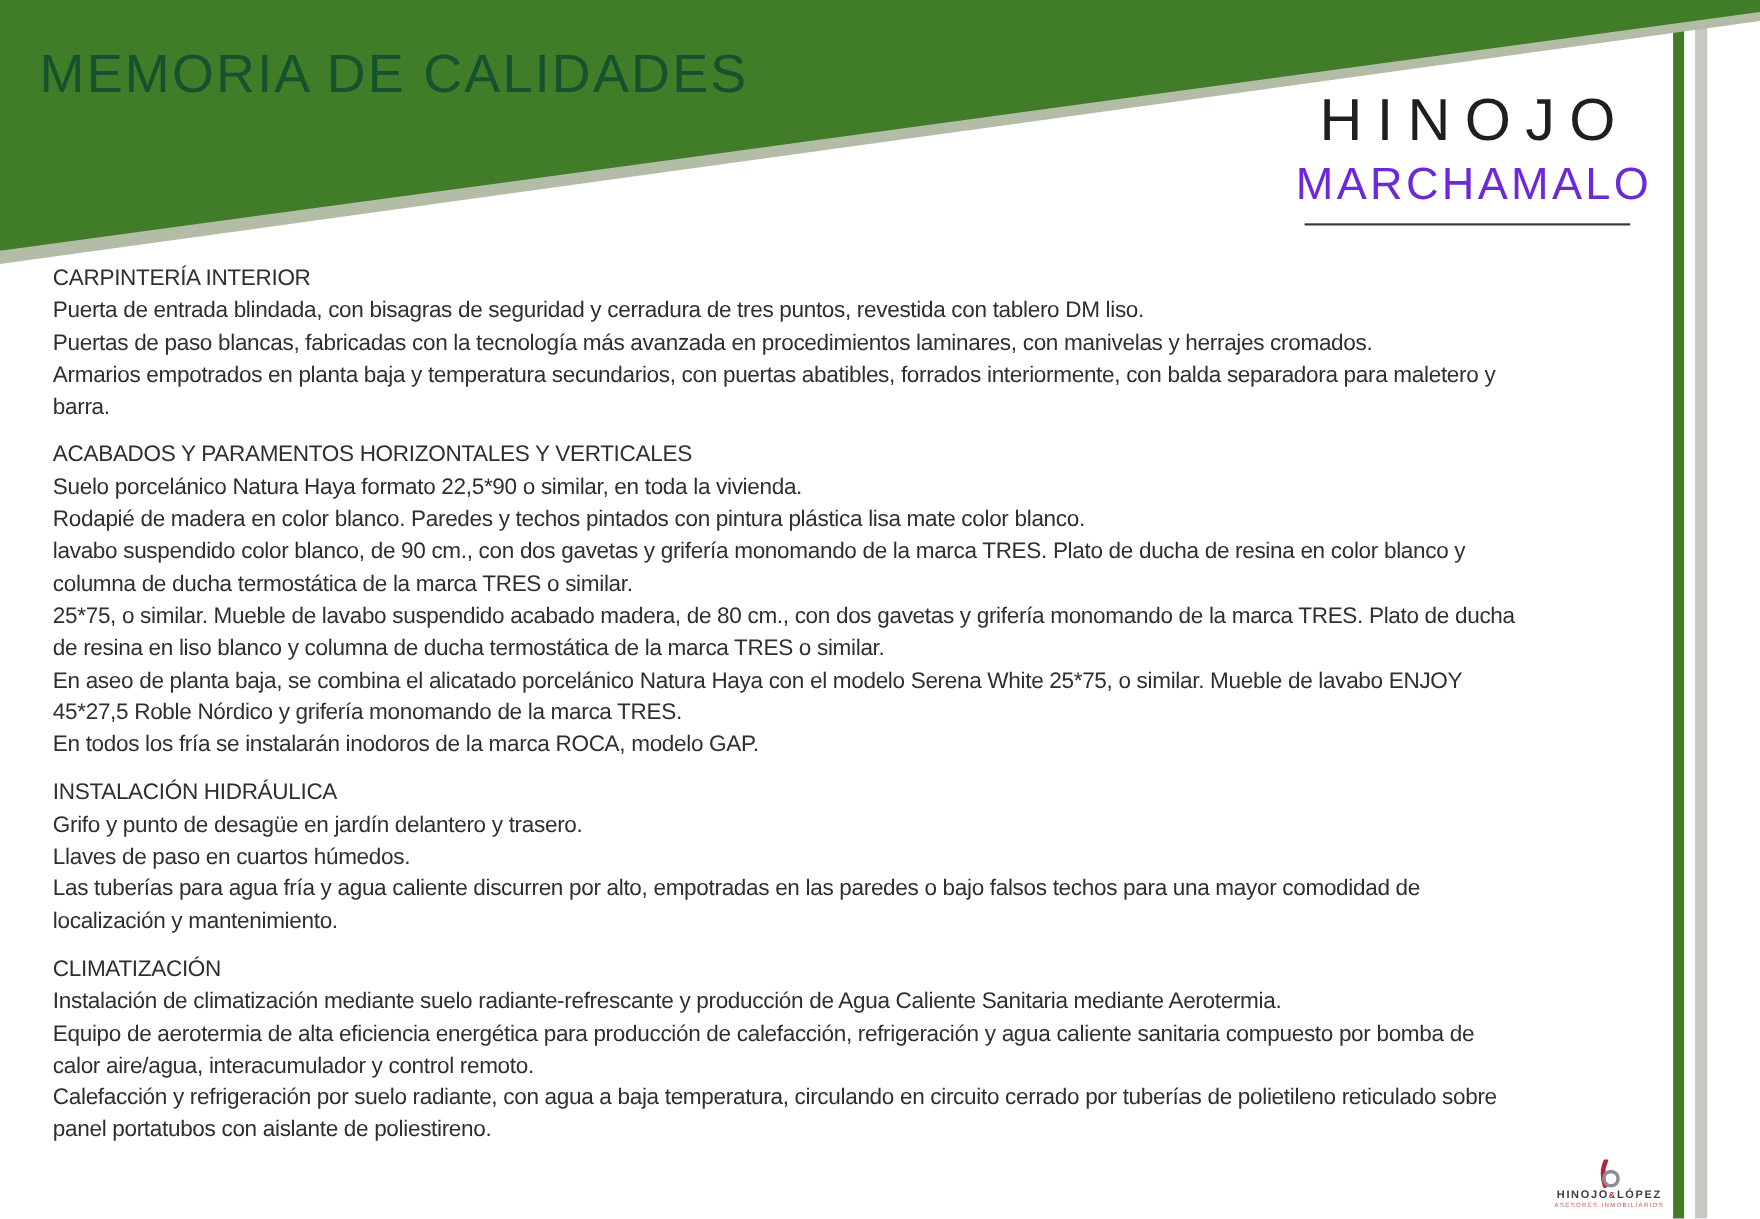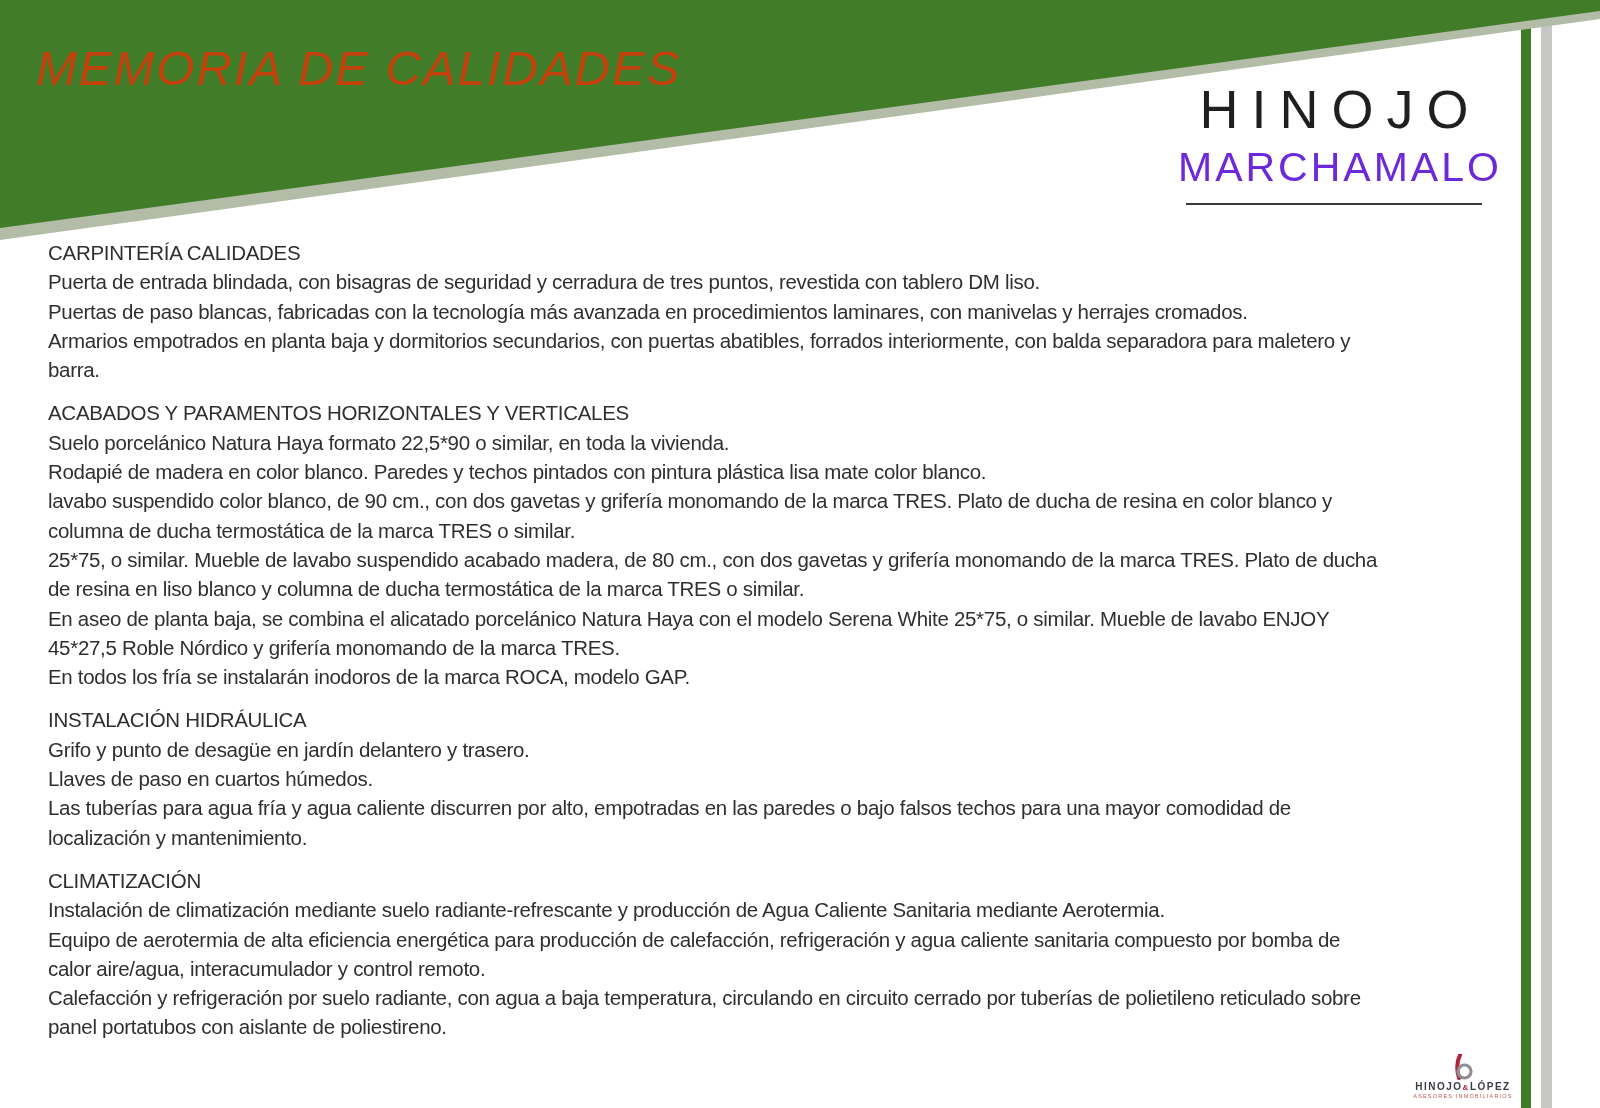--- a/index.html
+++ b/index.html
@@ -27,26 +27,25 @@
     z-index:2;
   }
   .banner{
     position:absolute;left:0;top:0;width:1600px;height:240px;
     background:#417C28;
     clip-path:polygon(0 0,1600px 0,1600px 11px,0 228px);
     z-index:3;
   }
   .page-title{
     position:absolute;left:36px;top:40px;z-index:4;
-    color:#c2410c;
+    color:#14532d;
     font-size:49px;
     font-weight:300;
     letter-spacing:2px;
     white-space:nowrap;
-    font-style:italic;
   }
   
   .dev-logo{
     position:absolute;left:1178px;top:78px;width:312px;z-index:4;
     text-align:center;color:#1F1F1F;
   }
   .dev-logo .name{
     font-size:54px;font-weight:300;letter-spacing:13px;
     margin-right:-13px; 
     white-space:nowrap;color:#1F1F1F;
@@ -99,24 +98,24 @@
   <div class="page-title">MEMORIA DE CALIDADES</div>
 
   <div class="dev-logo">
     <div class="name">HINOJO</div>
     <div class="subname">MARCHAMALO</div>
     <div class="rule"></div>
   </div>
 
   <div class="content">
       <div class="section">
-        <div class="sec-title">CARPINTERÍA CALIDADES</div>
+        <div class="sec-title">CARPINTERÍA INTERIOR</div>
         <div class="line">Puerta de entrada blindada, con bisagras de seguridad y cerradura de tres puntos, revestida con tablero DM liso.</div>
         <div class="line">Puertas de paso blancas, fabricadas con la tecnología más avanzada en procedimientos laminares, con manivelas y herrajes cromados.</div>
-        <div class="line">Armarios empotrados en planta baja y dormitorios secundarios, con puertas abatibles, forrados interiormente, con balda separadora para maletero y</div>
+        <div class="line">Armarios empotrados en planta baja y temperatura secundarios, con puertas abatibles, forrados interiormente, con balda separadora para maletero y</div>
         <div class="line">barra.</div>
       </div>
       <div class="section">
         <div class="sec-title">ACABADOS Y PARAMENTOS HORIZONTALES Y VERTICALES</div>
         <div class="line">Suelo porcelánico Natura Haya formato 22,5*90 o similar, en toda la vivienda.</div>
         <div class="line">Rodapié de madera en color blanco. Paredes y techos pintados con pintura plástica lisa mate color blanco.</div>
         <div class="line">lavabo  suspendido color blanco, de 90 cm., con dos gavetas y grifería monomando de la marca TRES. Plato de ducha de resina en color blanco y</div>
         <div class="line">columna de ducha termostática de la marca TRES o similar.</div>
         <div class="line">25*75, o similar. Mueble de lavabo suspendido acabado madera, de  80 cm., con dos gavetas y grifería monomando de la marca TRES. Plato de ducha</div>
         <div class="line">de resina en liso blanco y columna de ducha termostática de la marca TRES o similar.</div>

